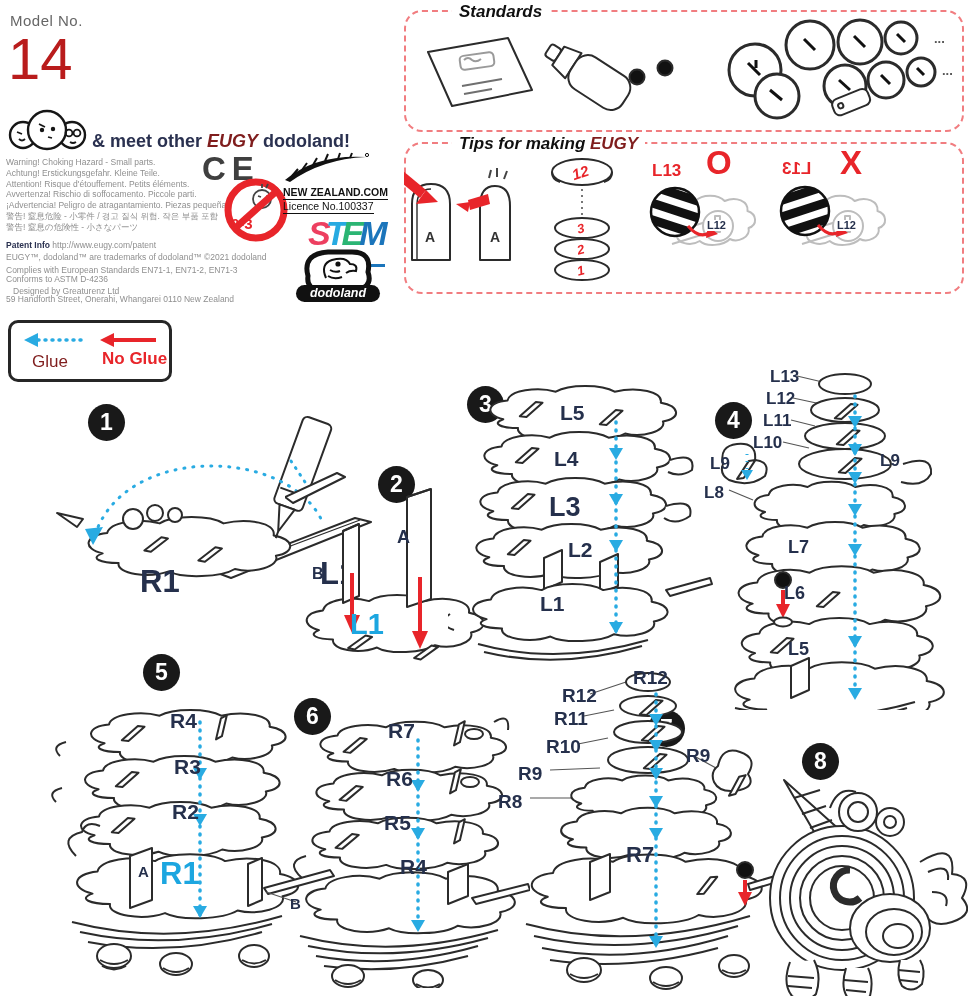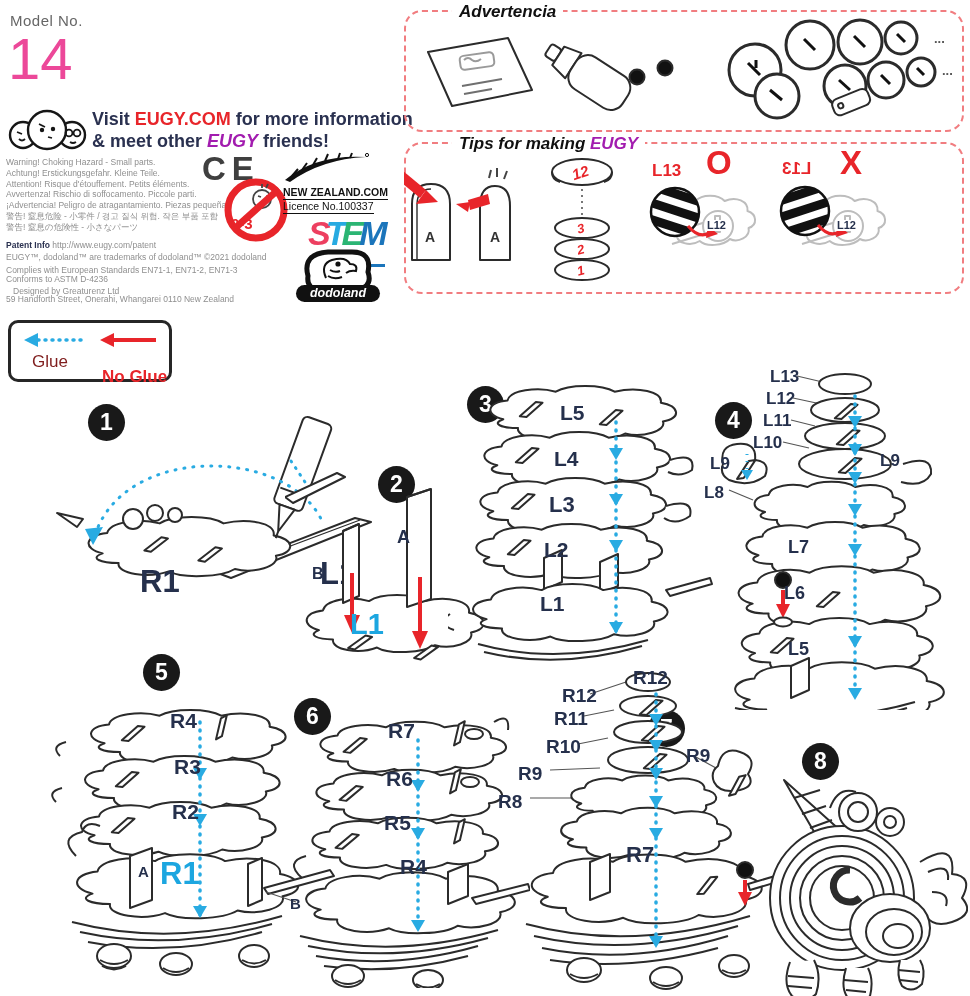--- a/index.html
+++ b/index.html
@@ -2,25 +2,25 @@
 <html><head>
 <meta charset="utf-8">
 <style>
   html,body{margin:0;padding:0;background:#fff}
   #page{position:relative;width:970px;height:996px;background:#fff;overflow:hidden;
         font-family:"Liberation Sans",sans-serif;color:#222}
   .abs{position:absolute}
   .nosel{user-select:none}
   
   .model-no-label{font-size:15px;color:#666;letter-spacing:.5px}
-  .model-no{font-size:58px;color:#ec4899;font-weight:400;line-height:1}
+  .model-no{font-size:58px;color:#b91c1c;font-weight:400;line-height:1}
   .title{font-size:62px;font-style:italic;font-weight:800;letter-spacing:-3px;color:#141414;line-height:1}
   .visit{font-size:18px;font-weight:700;color:#2a3150;line-height:22px;white-space:nowrap}
   .visit .red{color:#e8252a}
-  .eugy-brand{color:#a21caf;font-style:italic;font-weight:800;letter-spacing:0}
+  .eugy-brand{color:#7f1d1d;font-style:italic;font-weight:800;letter-spacing:0}
   .warn{font-size:8.5px;line-height:10.8px;color:#8f8f8f;white-space:nowrap}
   .legal{font-size:8.5px;color:#8f8f8f;line-height:10px;white-space:nowrap}
   .legal b{color:#2a3150}
   .ce{font-size:33px;color:#3f3f3f;font-weight:600;letter-spacing:6px}
   .nz{font-size:10.5px;font-weight:800;color:#111;border-bottom:1.5px solid #111;padding-bottom:1px;white-space:nowrap}
   .lic{font-size:10.5px;color:#111;border-bottom:1.5px solid #111;padding-bottom:1px;white-space:nowrap}
   .stem span{font-size:34px;font-weight:800;font-style:italic;letter-spacing:-5px}
   .stem-bars i{display:inline-block;width:16px;height:3px;margin-right:3px}
   .dodopill{background:#111;color:#fff;border-radius:9px;font-style:italic;font-weight:800;
             font-size:12.5px;text-align:center;line-height:17px}
@@ -69,22 +69,21 @@
       <path d="M31,20 l6,3"></path>
         <circle cx="34" cy="26" r="1.3" fill="#161616"></circle>
         <circle cx="45" cy="25" r="1.3" fill="#161616"></circle>
         <path d="M40,33 l4,1"></path>
       <circle cx="61" cy="29" r="3.4"></circle>
         <circle cx="69" cy="29" r="3.4"></circle>
         <path d="M62,38 q3,2 6,0"></path>
     </g>
   </svg>
 
-  <div class="abs visit" style="left:92px;top:108px"><span>Visit </span><span class="red">EUGY.COM</span><span> for more information</span></div>
-  <div class="abs visit" style="left:92px;top:130px"><span>&amp; meet other </span><span class="eugy-brand">EUGY</span><span> friends!</span></div>
+  <div class="abs visit" style="left:92px;top:130px"><span>&amp; meet other </span><span class="eugy-brand">EUGY</span><span> dodoland!</span></div>
 
   <div class="abs" style="left:6px;top:157px">
     <div class="warn">Warning! Choking Hazard - Small parts.</div>
     <div class="warn">Achtung! Erstickungsgefahr. Kleine Teile.</div>
     <div class="warn">Attention! Risque d'étouffement. Petits éléments.</div>
     <div class="warn">Avvertenza! Rischio di soffocamento. Piccole parti.</div>
     <div class="warn">¡Advertencia! Peligro de atragantamiento. Piezas pequeñas.</div>
     <div class="warn">警告! 窒息危险 - 小零件 / 경고 질식 위험. 작은 부품 포함</div>
     <div class="warn">警告! 窒息の危険性 - 小さなパーツ</div>
   </div>
@@ -129,21 +128,21 @@
     <path d="M8,30 Q2,8 28,6 L52,6 Q72,6 68,26 Q74,44 50,44 L22,44 Q6,44 8,30 Z" fill="#fff" stroke="#111" stroke-width="5"></path>
     <g stroke="#111" stroke-width="2" fill="none">
       <path d="M26,32 Q20,18 32,14 Q46,10 50,18 Q58,18 56,25 Q50,24 46,27"></path>
       <circle cx="38" cy="18" r="1.6" fill="#111"></circle>
       <path d="M28,30 q6,4 14,1 M30,24 q5,3 10,1"></path>
     </g>
   </svg>
   <div class="abs dodopill" style="left:296px;top:285px;width:84px;height:17px">dodoland</div>
 
   <div class="abs dashedbox" style="left:404px;top:10px;width:556px;height:118px"></div>
-  <div class="abs boxtitle" style="left:452px;top:2px">Advertencia</div>
+  <div class="abs boxtitle" style="left:452px;top:2px">Standards</div>
   <svg class="abs" style="left:404px;top:10px" width="556" height="118" viewBox="0 0 556 118">
     <g stroke="#2b2b2b" stroke-width="2" fill="#fff" stroke-linejoin="round">
 
       <polygon points="24,42 104,28 128,80 48,96"></polygon>
       <rect x="56" y="44" width="34" height="14" rx="4" transform="rotate(-8 73 51)" fill="#fff" stroke="#9a9a9a"></rect>
       <path d="M60,50 q4,-4 8,0 q4,3 9,-1" stroke="#9a9a9a" fill="none"></path>
       <path d="M58,76 l40,-7 M60,84 l28,-5" stroke="#6f6f6f" fill="none"></path>
 
       <g transform="translate(140,30) rotate(33 40 35)">
         <rect x="-4" y="26" width="12" height="14" rx="3"></rect>
@@ -262,21 +261,21 @@
   <div class="abs lbl" style="left:836px;top:220px;font-size:11px;background:#fff;padding:0 1px">L12</div>
 
   <div class="abs legendbox" style="left:8px;top:320px;width:158px;height:56px"></div>
   <svg class="abs" style="left:8px;top:320px" width="158" height="56" viewBox="0 0 158 56">
     <line x1="30" y1="20" x2="78" y2="20" stroke="#29abe2" stroke-width="3.5" stroke-dasharray="1 6" stroke-linecap="round"></line>
     <polygon points="16,20 30,13 30,27" fill="#29abe2"></polygon>
     <line x1="104" y1="20" x2="148" y2="20" stroke="#e8252a" stroke-width="4"></line>
     <polygon points="92,20 106,13 106,27" fill="#e8252a"></polygon>
   </svg>
   <div class="abs glue-lbl" style="left:32px;top:352px">Glue</div>
-  <div class="abs noglue-lbl" style="left:102px;top:367px">No Glue</div>
+  <div class="abs noglue-lbl" style="left:102px;top:349px">No Glue</div>
 
   <div class="abs badge" style="left:88px;top:404px">1</div>
   <svg class="abs" style="left:55px;top:415px" width="320" height="230" viewBox="0 0 320 230">
     <g stroke="#2b2b2b" stroke-width="2" fill="#fff" stroke-linejoin="round">
       <polygon points="160,157 300,103 316,107 176,163"></polygon>
       <path d="M166,157 L305,105" fill="none" stroke-width="1.2"></path>
       <use href="#blobP" transform="translate(18,100) scale(1.14,0.6)"></use>
       <path d="M14,112 L-6,98 L20,104 Z" transform="translate(8,0)"></path>
       <circle cx="78" cy="104" r="10"></circle>
         <circle cx="100" cy="98" r="8"></circle>
@@ -350,22 +349,22 @@
         <line x1="168" y1="40" x2="168" y2="250" stroke-width="3.5" stroke-dasharray="1 7" stroke-linecap="round"></line>
         <polygon points="161,66 175,66 168,78" stroke="none"></polygon>
         <polygon points="161,112 175,112 168,124" stroke="none"></polygon>
         <polygon points="161,158 175,158 168,170" stroke="none"></polygon>
         <polygon points="161,240 175,240 168,252" stroke="none"></polygon>
       </g>
     </g>
   </svg>
   <div class="lbl" style="left:560px;top:402px;font-size:21px">L5</div>
   <div class="lbl" style="left:554px;top:448px;font-size:21px">L4</div>
-  <div class="lbl" style="left:549px;top:494px;font-size:22px">L3</div>
-  <div class="lbl" style="left:544px;top:539px;font-size:21px">L2</div>
+  <div class="lbl" style="left:549px;top:494px;font-size:27px">L3</div>
+  <div class="lbl" style="left:568px;top:539px;font-size:21px">L2</div>
   <div class="lbl" style="left:540px;top:593px;font-size:21px">L1</div>
 
   <div class="abs badge" style="left:715px;top:402px">4</div>
   <svg class="abs" style="left:695px;top:368px" width="272" height="342" viewBox="0 0 272 342">
     <g stroke="#2b2b2b" stroke-width="2" fill="#fff" stroke-linejoin="round">
 
       <g stroke="#555" stroke-width="1.2">
         <line x1="102" y1="8" x2="136" y2="16"></line>
           <line x1="98" y1="30" x2="126" y2="36"></line>
         <line x1="96" y1="52" x2="120" y2="58"></line>

